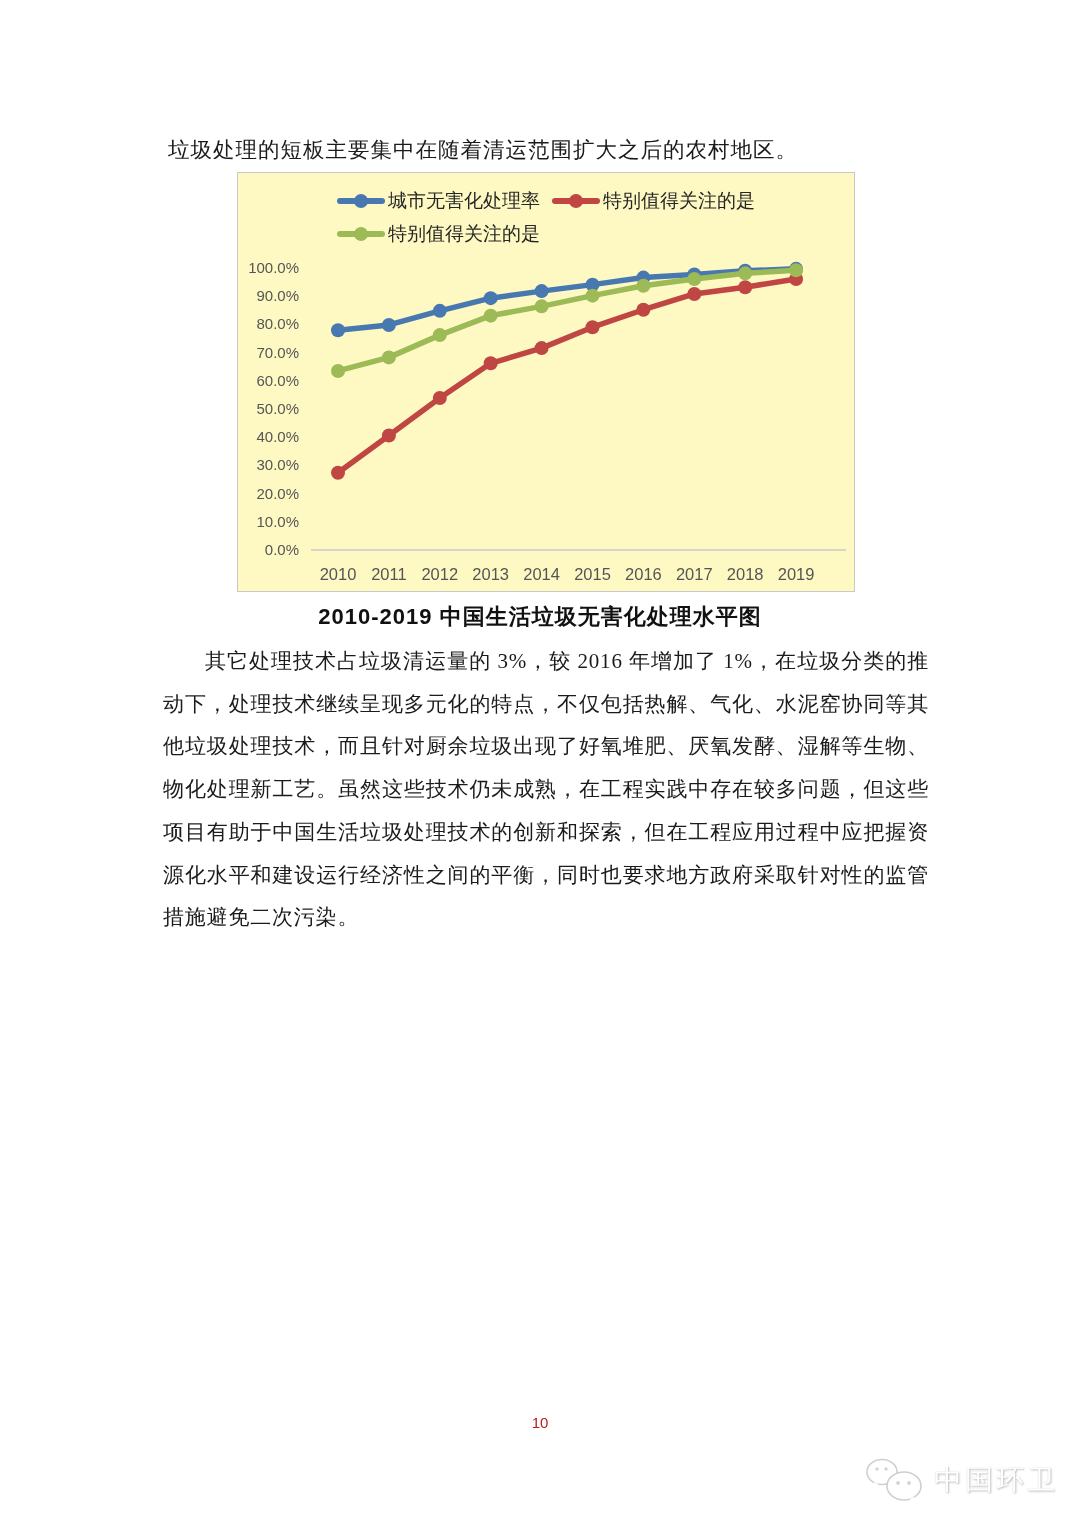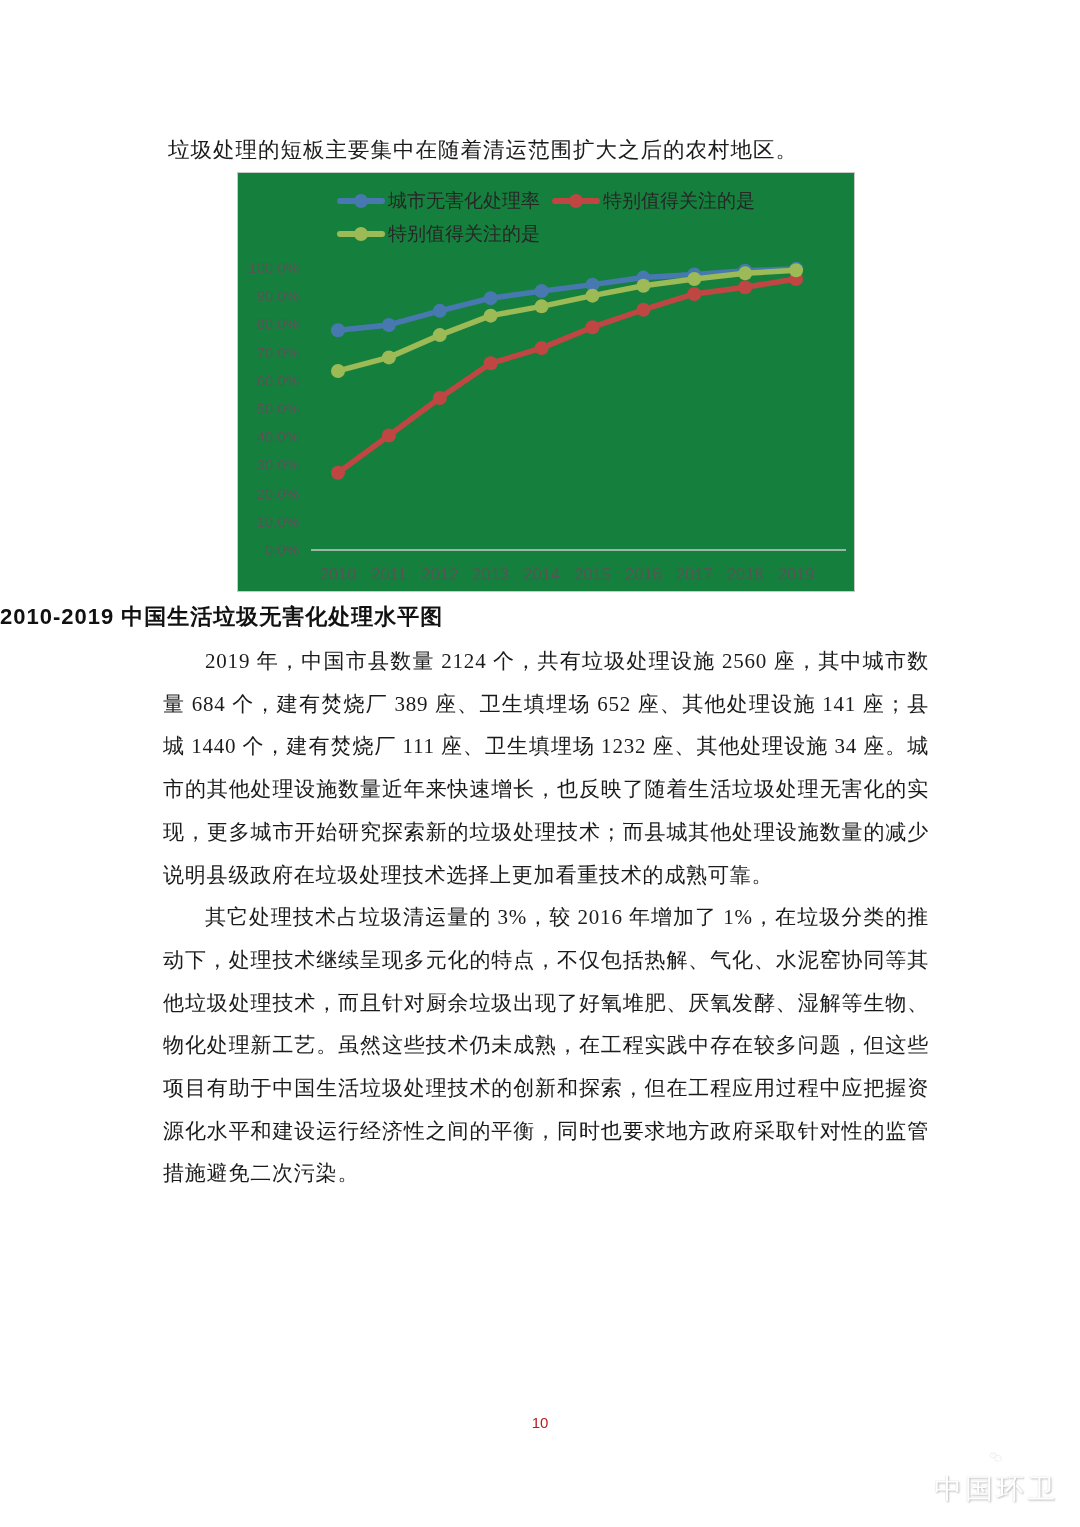--- a/index.html
+++ b/index.html
@@ -7,57 +7,57 @@
     width:1080px;height:1527px;position:relative;background:#ffffff;
     font-family:"Liberation Serif","DejaVu Serif",serif;color:#1b1b1b;
     overflow:hidden;
   }
   .intro{
     position:absolute;left:164px;top:130px;width:772px;
     font-size:21.5px;line-height:32px;letter-spacing:1px;margin:4px;
   }
   .chart-box{
     position:absolute;left:237px;top:172px;width:618px;height:420px;
-    border:1px solid #c9c9c9;background:#15803d;box-sizing:border-box;
+    border:1px solid #c9c9c9;background:#fef9c3;box-sizing:border-box;
   }
   .legend-wrap{
     position:absolute;left:0;right:0;top:15px;z-index:2;
     display:flex;justify-content:center;
   }
   .legend-col{display:flex;flex-direction:column;gap:7px;align-items:flex-start;}
   .legend-row{display:flex;gap:12px;}
   .legend-item{
     display:flex;align-items:center;gap:3px;
     font-family:"Liberation Sans","DejaVu Sans",sans-serif;
     font-size:19px;color:#262626;
   }
   .legend-marker{position:relative;width:48px;height:16px;flex:0 0 48px;}
   .legend-line{position:absolute;left:0;right:0;top:5px;height:6px;border-radius:3px;background:#888;}
   .legend-dot{position:absolute;left:17px;top:1px;width:14px;height:14px;border-radius:50%;background:#888;}
   #plot{position:absolute;left:0;top:0;width:616px;height:418px;}
   .ytick{font-family:"Liberation Sans","DejaVu Sans",sans-serif;font-size:15px;fill:#555555;}
   .xtick{font-family:"Liberation Sans","DejaVu Sans",sans-serif;font-size:16.5px;fill:#555555;}
   .chart-caption{
-    position:absolute;left:0;top:602px;width:1080px;margin:0;
+    position:absolute;left:0;top:602px;width:1080px;text-align:center;margin:0;
     font-family:"Liberation Sans","DejaVu Sans",sans-serif;
     font-size:22px;font-weight:bold;color:#111111;letter-spacing:1px;
   }
   .body-text{
     position:absolute;left:163px;top:640px;width:766px;
     font-size:21px;line-height:42.7px;text-align:justify;letter-spacing:0.8px;
   }
   .body-text p{margin:0;text-indent:2em;}
   .page-number{
     position:absolute;left:0;top:1414px;width:1080px;text-align:center;
     font-family:"Liberation Sans","DejaVu Sans",sans-serif;
     font-size:15px;color:#b91c1c;
   }
   .watermark{
     position:absolute;right:22px;top:1452px;height:56px;
-    display:flex;align-items:center;gap:8px;flex-direction:column;
+    display:flex;align-items:center;gap:8px;
   }
   .watermark-text{
     font-family:"Liberation Sans","DejaVu Sans",sans-serif;
     font-size:28px;letter-spacing:3px;color:#ffffff;
     text-shadow:1px 1px 2px #b9b9b9, -0.5px -0.5px 0 #e9e9e9;
   }
 </style>
 </head>
 <body>
 
@@ -148,21 +148,20 @@
       <circle cx="405.4" cy="112.76599999999996" r="7" fill="#9cba55"></circle>
       <circle cx="456.3" cy="105.99799999999999" r="7" fill="#9cba55"></circle>
       <circle cx="507.2" cy="100.358" r="7" fill="#9cba55"></circle>
       <circle cx="558.0999999999999" cy="97.25600000000003" r="7" fill="#9cba55"></circle>
     </svg>
 </div>
 
 <p class="chart-caption">2010-2019 中国生活垃圾无害化处理水平图</p>
 
 <div class="body-text">
-  <p>2019 年，中国市县数量 2124 个，共有垃圾处理设施 2560 座，其中城市数量 684 个，建有焚烧厂 389 座、卫生填埋场 652 座、其他处理设施 141 座；县城 1440 个，建有焚烧厂 111 座、卫生填埋场 1232 座、其他处理设施 34 座。城市的其他处理设施数量近年来快速增长，也反映了随着生活垃圾处理无害化的实现，更多城市开始研究探索新的垃圾处理技术；而县城其他处理设施数量的减少说明县级政府在垃圾处理技术选择上更加看重技术的成熟可靠。</p>
   <p>其它处理技术占垃圾清运量的 3%，较 2016 年增加了 1%，在垃圾分类的推动下，处理技术继续呈现多元化的特点，不仅包括热解、气化、水泥窑协同等其他垃圾处理技术，而且针对厨余垃圾出现了好氧堆肥、厌氧发酵、湿解等生物、物化处理新工艺。虽然这些技术仍未成熟，在工程实践中存在较多问题，但这些项目有助于中国生活垃圾处理技术的创新和探索，但在工程应用过程中应把握资源化水平和建设运行经济性之间的平衡，同时也要求地方政府采取针对性的监管措施避免二次污染。</p>
 </div>
 
 <div class="page-number">10</div>
 
 <div class="watermark">
   <svg width="62" height="48" viewBox="0 0 62 48">
     <g fill="#ffffff" stroke="#cfcfcf" stroke-width="1.6">
       <ellipse cx="18" cy="16" rx="15" ry="12.5"></ellipse>
       <path d="M10 26 L7 32 L15 28 Z" stroke="none" fill="#ffffff"></path>

